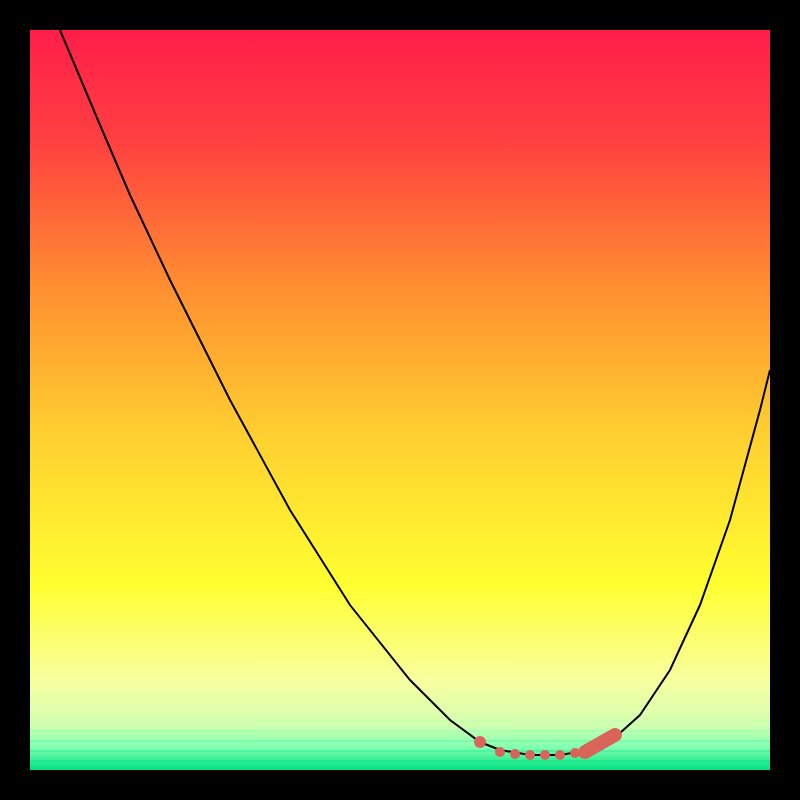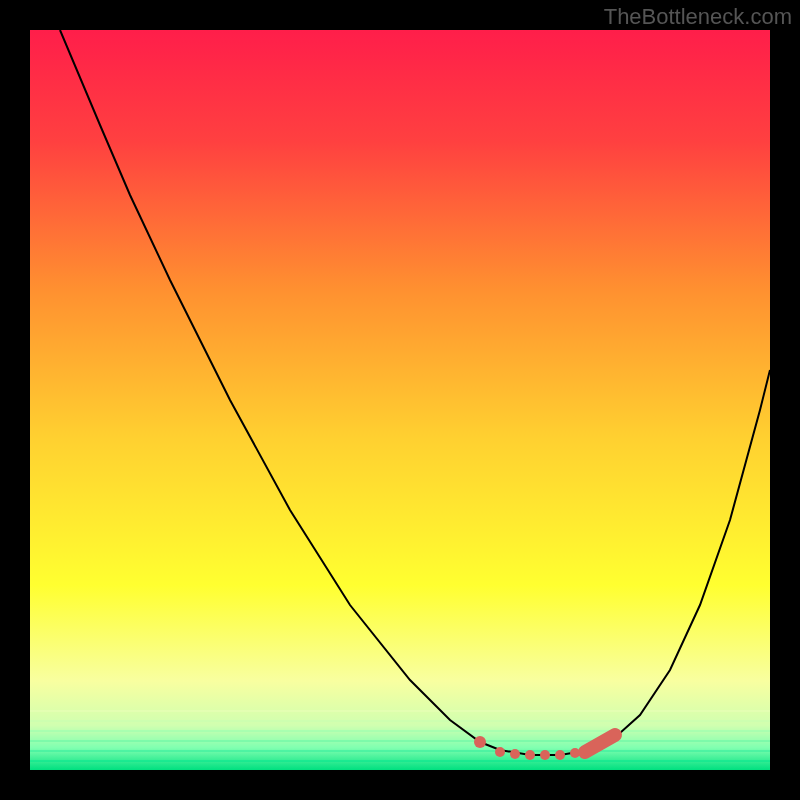--- a/index.html
+++ b/index.html
@@ -72,21 +72,20 @@
 </style>
 </head>
 <body>
 
 <div class="container">
   <div class="top-border"></div>
   <div class="left-border"></div>
   <div class="right-border"></div>
   <div class="bottom-border"></div>
 
-  <div class="watermark">TheBottleneck.com</div>
 
   <svg viewBox="0 0 740 740" preserveAspectRatio="none">
     <defs>
       <linearGradient id="bg-gradient" x1="0" y1="0" x2="0" y2="1">
         <stop offset="0%" stop-color="#ff1e4a"></stop>
         <stop offset="15%" stop-color="#ff4040"></stop>
         <stop offset="35%" stop-color="#ff9030"></stop>
         <stop offset="55%" stop-color="#ffd030"></stop>
         <stop offset="75%" stop-color="#ffff30"></stop>
         <stop offset="88%" stop-color="#f8ffa0"></stop>

